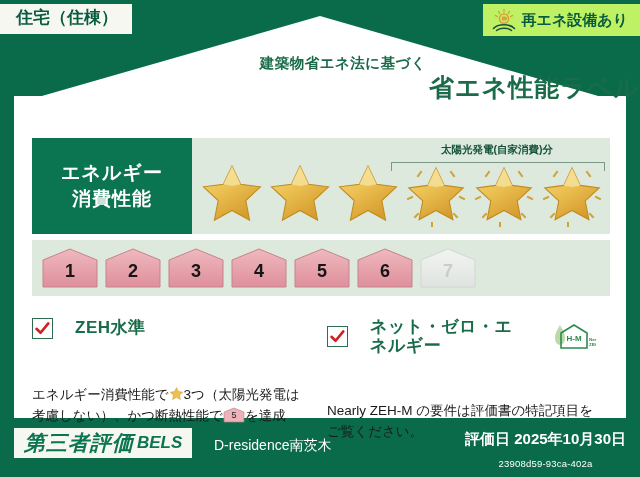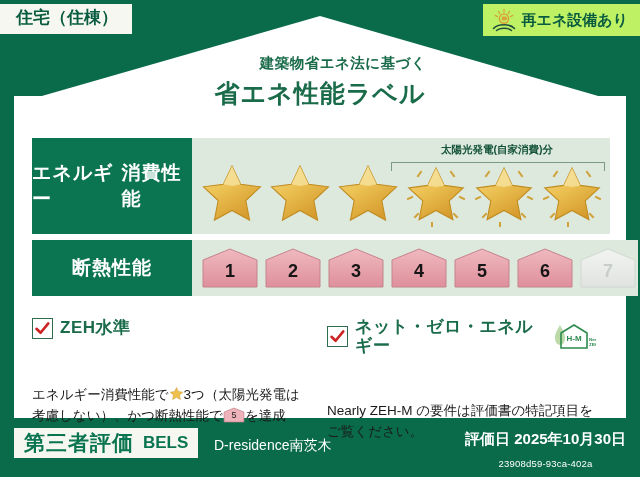--- a/index.html
+++ b/index.html
@@ -41,29 +41,29 @@
     display:flex;align-items:center;gap:5px;line-height:1.1;
   }
   .sun-icon{width:26px;height:24px;display:block;flex:none;}
 
   
   .title-wrap{
     position:absolute;left:0;top:55px;width:640px;z-index:4;text-align:center;
     color:#1a6b4a;
   }
   .title-sub{font-size:14.5px;font-weight:bold;letter-spacing:0.5px;line-height:1.2;padding-left:46px;}
-  .title-main{font-size:25px;font-weight:bold;letter-spacing:1px;margin-top:6px;line-height:1.2;}
+  .title-main{font-size:25px;font-weight:bold;letter-spacing:1px;line-height:1.2;text-align:right;}
 
   
   .rows{position:absolute;left:32px;top:138px;width:578px;z-index:4;}
   .rate-row{display:flex;align-items:stretch;height:96px;margin-bottom:6px;}
   .rate-row.insul{height:56px;margin-bottom:0;}
   .rate-label{
     width:160px;flex:none;background:#0a7550;color:#ffffff;
-    display:flex;flex-direction:row;align-items:center;justify-content:center;
+    display:flex;flex-direction:column;align-items:center;justify-content:center;
     font-size:19px;font-weight:bold;line-height:1.35;letter-spacing:1px;
   }
   .insul .rate-label{font-size:19px;}
   .rate-field{
     flex:1;background:#dde9dc;position:relative;
     display:flex;align-items:center;
   }
 
   
   .stars{display:flex;align-items:center;gap:0px;padding-left:6px;margin-top:14px;}
@@ -94,21 +94,21 @@
     display:flex;align-items:center;justify-content:center;
     font-size:18px;font-weight:bold;color:#151515;padding-top:6px;
     box-sizing:border-box;
   }
   .badge.off span{color:#c8cdc8;}
 
   
   .notes{position:absolute;left:32px;top:318px;width:578px;z-index:4;display:flex;}
   .note{width:289px;box-sizing:border-box;padding-right:14px;}
   .note.right{padding-left:6px;}
-  .note-head{display:flex;align-items:center;gap:7px;margin-bottom:6px;}
+  .note-head{display:flex;align-items:center;gap:22px;margin-bottom:6px;}
   .chk{
     width:19px;height:19px;flex:none;border:1.5px solid #2f6b4e;background:#fff;
     display:block;
   }
   .note-title{font-size:17px;font-weight:bold;color:#1a6b4a;letter-spacing:0.5px;line-height:1.1;}
   .note-body{font-size:13.5px;color:#1a1a1a;line-height:1.55;letter-spacing:0px;margin-top:46px;}
   .inline-star{display:inline-block;width:15px;height:15px;vertical-align:-2px;}
   .inline-badge{
     display:inline-block;width:22px;height:16px;vertical-align:-3px;position:relative;
   }
@@ -118,21 +118,21 @@
     display:flex;align-items:center;justify-content:center;font-size:9px;color:#222;padding-top:3px;
     box-sizing:border-box;
   }
   .zehm-logo{width:44px;height:30px;flex:none;display:block;}
 
   
   .footer{position:absolute;left:0;top:424px;width:640px;height:53px;z-index:5;}
   .bels-box{
     position:absolute;left:14px;top:4px;
     background:#f7f7f2;padding:4px 10px 5px 10px;
-    display:flex;align-items:center;gap:9px;
+    display:flex;align-items:center;gap:3px;font-style:italic;
   }
   .bels-ja{font-size:21px;font-weight:bold;color:#0a7550;letter-spacing:1px;line-height:1;}
   .bels-en{font-size:17px;font-weight:bold;color:#0a7550;letter-spacing:0px;line-height:1;}
   .bldg-name{
     position:absolute;left:214px;top:14px;
     color:#ffffff;font-size:14px;line-height:1.1;
   }
   .eval{
     position:absolute;right:14px;top:6px;text-align:center;color:#ffffff;
   }
@@ -269,23 +269,20 @@
               </g>
               <polygon points="34,9 42.3,26.4 61.3,28.9 47.2,41.9 50.9,60.6 34,51.4 17.1,60.6 20.8,41.9 6.7,28.9 25.7,26.4" fill="url(#sg1)" stroke="#c08c20" stroke-width="1.1"></polygon>
               <polygon points="34,9 42.3,26.4 34,28 25.7,26.4" fill="#f6e09a" opacity="0.85"></polygon>
             </svg>
           </div>
         </div>
       </div>
     </div>
 
     <div class="rate-row insul">
-      <div class="rate-label">
-        <span>断熱性能</span>
-      </div>
       <div class="rate-field">
         <div class="badges">
 
           <div class="badge">
             <svg viewBox="0 0 60 42">
                 <defs>
               <linearGradient id="bp" x1="0" y1="0" x2="0" y2="1">
                 <stop offset="0%" stop-color="#f0b9bf"></stop>
                     <stop offset="100%" stop-color="#de8f9b"></stop>
               </linearGradient>

